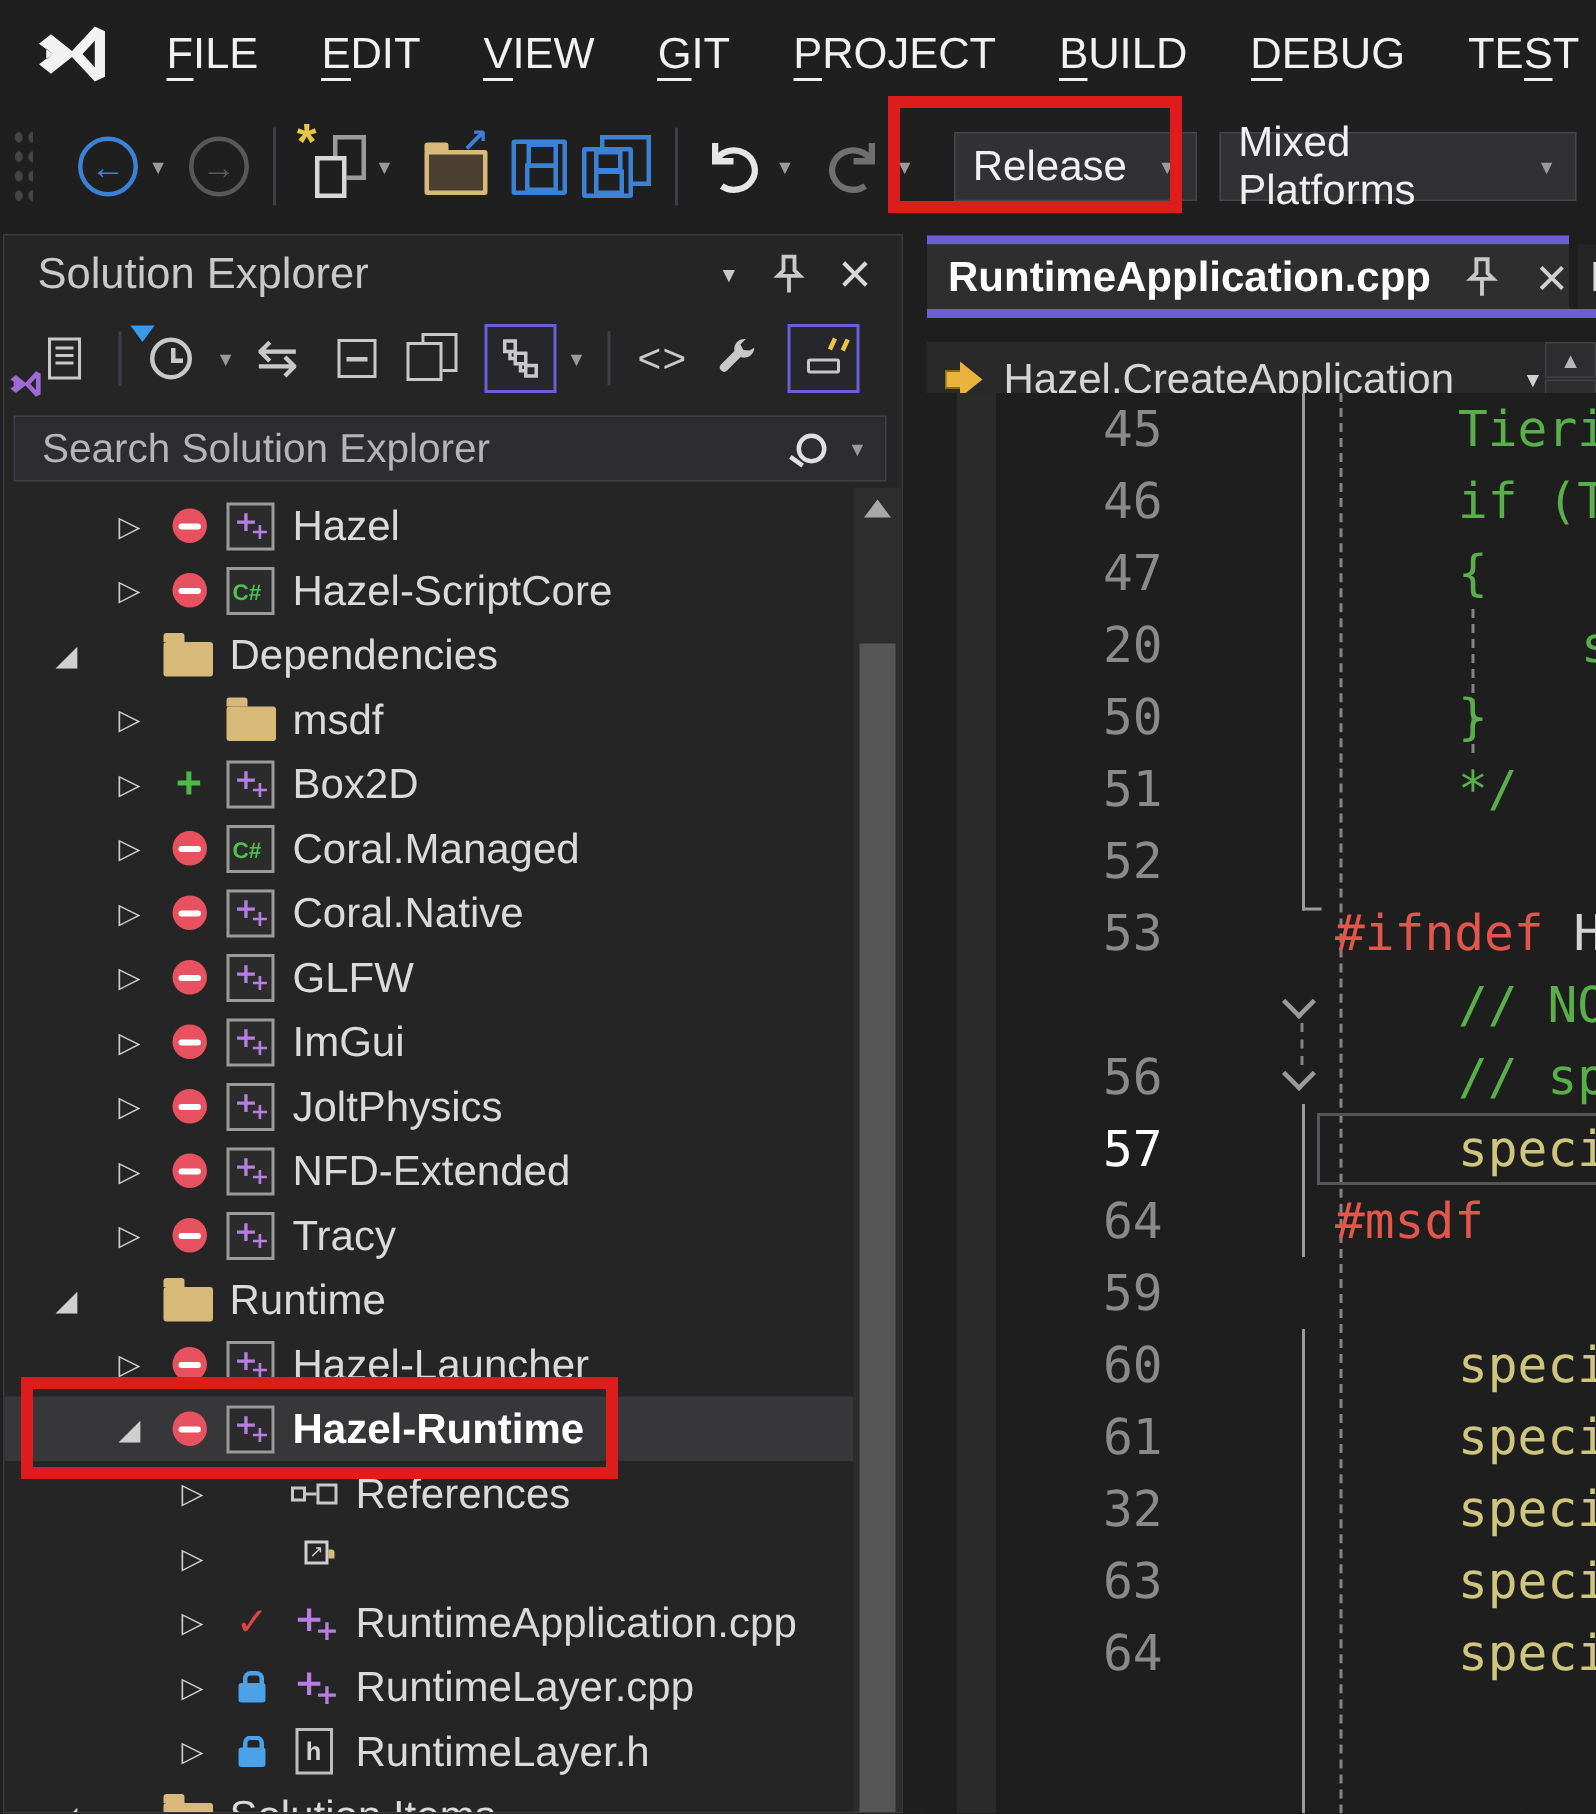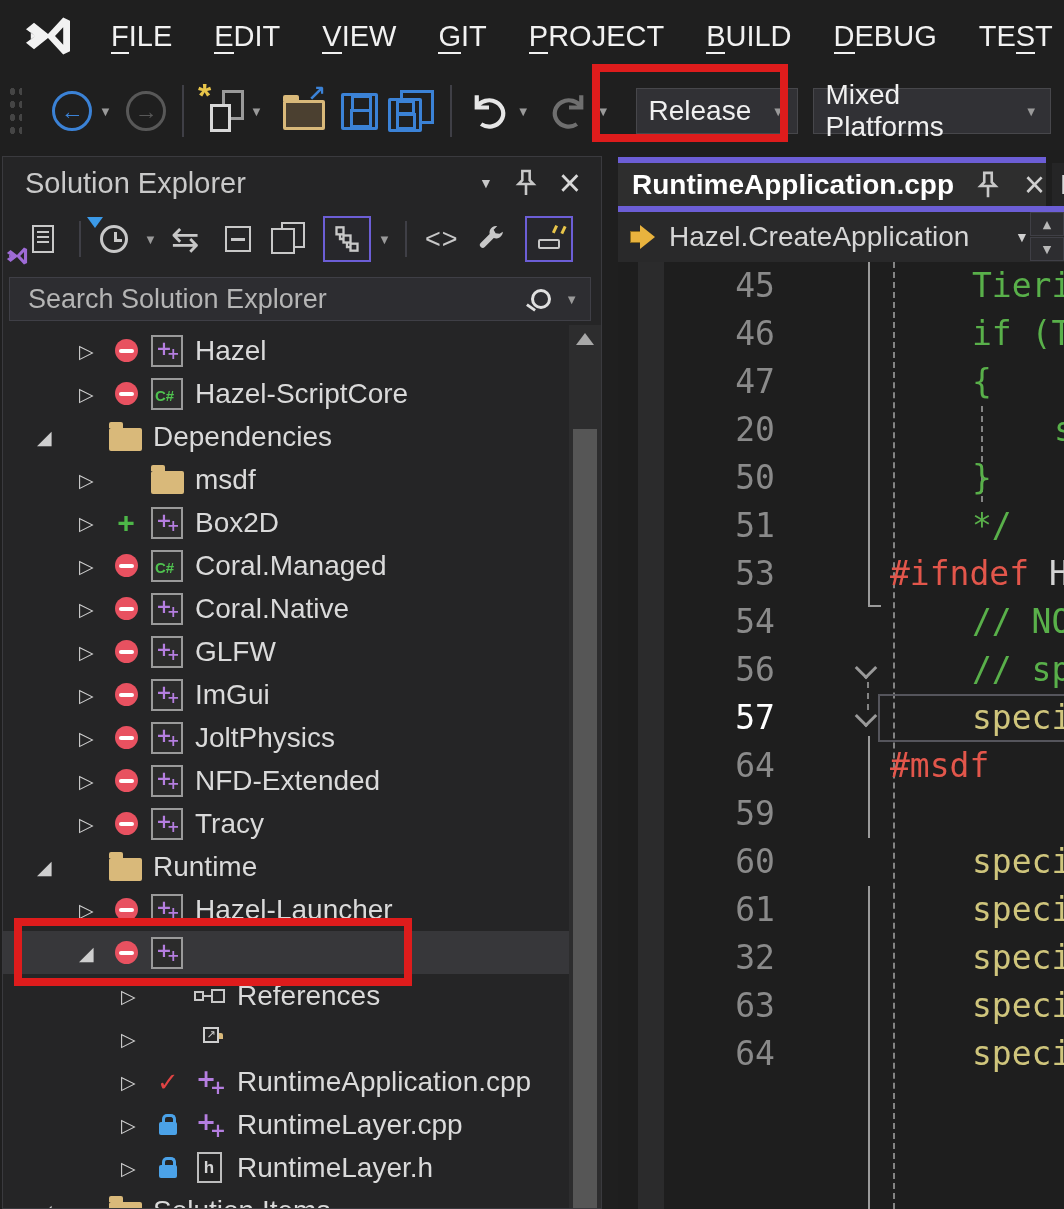--- a/index.html
+++ b/index.html
@@ -127,21 +127,21 @@
 
   
   #editor { position:absolute; left:618px; top:150px; width:446px; height:1059px; background:#1e1e1e; overflow:hidden; }
   #tab-topline { position:absolute; left:0; top:7px; width:428px; height:6px; background:#6c5ed6; }
   #tab-active { position:absolute; left:0; top:13px; width:428px; height:43px; background:#2e2e2e; display:flex; align-items:center; }
   #tab-active .title { margin-left:14px; font-size:28px; font-weight:bold; color:#ffffff; white-space:nowrap; }
   #tab-active .pin { margin-left:22px; }
   #tab-active .x { margin-left:24px; font-size:36px; color:#d0d0d0; line-height:28px; }
   #tab-next { position:absolute; left:434px; top:13px; width:40px; height:43px; background:#252526; display:flex; align-items:center; padding-left:8px; font-size:28px; color:#d8d8d8; }
   #tab-underline { position:absolute; left:0; top:56px; width:100%; height:6px; background:#6c5ed6; }
-  #navbar { position:absolute; left:0; top:62px; width:100%; height:50px; background:#29292a; display:flex; align-items:center;text-align:center; }
+  #navbar { position:absolute; left:0; top:78px; width:100%; height:50px; background:#29292a; display:flex; align-items:center;text-align:center; }
   .navarrow { display:flex; align-items:center; margin-left:12px; }
   .navarrow .bar { width:10px; height:12px; background:#e9b33e; border:1px solid #8a6a1e; border-right:none; }
   .navarrow .tri { width:0; height:0; border-left:15px solid #e9b33e; border-top:12px solid transparent; border-bottom:12px solid transparent; }
   #nav-symbol { margin-left:14px; font-size:28px; color:#d6d6d6; white-space:nowrap; }
   #navbar .caret { position:absolute; left:390px; font-size:14px; color:#cfcfcf; }
   .split-btn { position:absolute; left:412px; width:34px; height:24px; background:#2d2d30; border:1px solid #3f3f46;
                display:flex; align-items:center; justify-content:center; font-size:11px; color:#b8b8b8; font-family:"DejaVu Sans",sans-serif; }
   #split-up { top:0; } #split-dn { top:25px; }
 
   #code-area { position:absolute; left:0; top:112px; width:100%; height:947px; background:#1e1e1e; }
@@ -461,20 +461,21 @@
         <span class="t-arrow">◢</span>
         <span class="t-status">
           <span class="st-minus"></span>
         </span>
         <span class="t-icon">
           <span class="prj">
             <span class="pp p1">+</span>
             <span class="pp p2">+</span>
           </span>
         </span>
+        <span class="t-label">Hazel-Runtime</span>
       </div>
       <div class="tree-row" style="padding-left: 118px;">
         <span class="t-arrow">▷</span>
         <span class="t-status"></span>
         <span class="t-icon">
           <span class="refs">
             <span class="sq1"></span>
             <span class="bar"></span>
             <span class="sq2"></span>
           </span>
@@ -590,25 +591,28 @@
         </div>
         <div class="code-line">
           <span class="ln">50</span>
           <span class="code-text" style="left: 354px;"><span class="tok-comment">}</span></span>
         </div>
         <div class="code-line">
           <span class="ln">51</span>
           <span class="code-text" style="left: 354px;"><span class="tok-comment">*/</span></span>
         </div>
         <div class="code-line">
+          <span class="ln">52</span>
+          <span class="code-text" style="left: 272px;"></span>
+        </div>
+        <div class="code-line">
           <span class="ln">53</span>
           <span class="code-text" style="left: 272px;"><span class="tok-preproc">#ifndef </span><span class="tok-plain">H</span></span>
         </div>
         <div class="code-line">
-          <span class="ln">54</span>
           <span class="code-text" style="left: 354px;"><span class="tok-comment">// NO</span></span>
         </div>
         <div class="code-line">
           <span class="ln">56</span>
           <span class="code-text" style="left: 354px;"><span class="tok-comment">// sp</span></span>
         </div>
         <div class="code-line current">
           <span class="ln">57</span>
           <span class="code-text" style="left: 354px;"><span class="tok-field">speci</span></span>
         </div>

